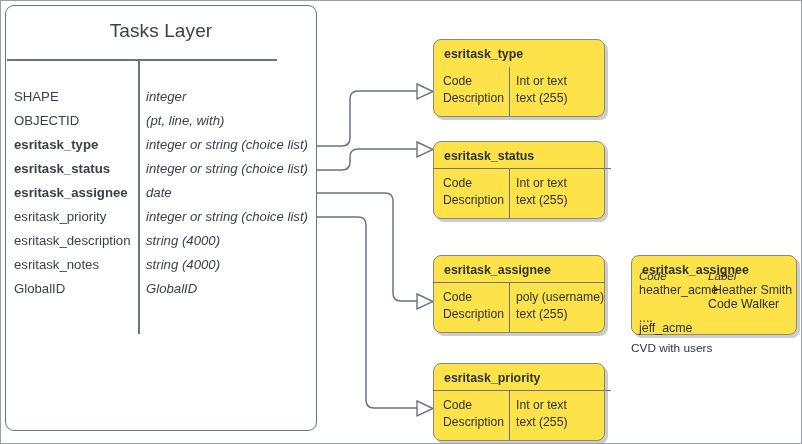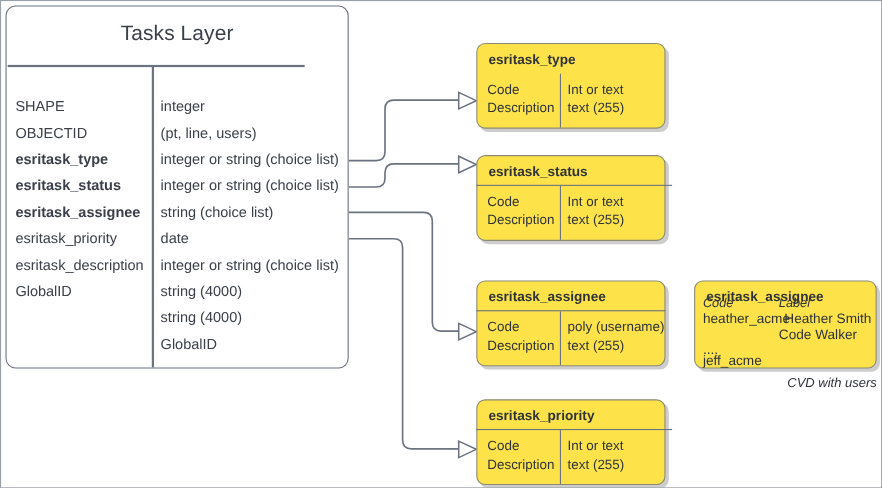--- a/index.html
+++ b/index.html
@@ -105,24 +105,23 @@
   }
   .cvd-cell {
     position: absolute;
     font-size: 12.4px;
     color: #2f3339;
     white-space: nowrap;
   }
   .cvd-caption {
     position: absolute;
     font-size: 11.8px;
-    font-style: italic;
-    color: #2f3339;
-    white-space: nowrap;
-    text-align: right;
+    color: #2f3339;
+    white-space: nowrap;
+    text-align: left;
   }
 
   
   svg.links {
     position: absolute;
     left: 0;
     top: 0;
     width: 802px;
     height: 444px;
     pointer-events: none;
@@ -151,42 +150,42 @@
     <path d="M316,169 L341,169 Q349,169 349,161 L349,156 Q349,148 357,148 L416,148"></path>
     <polygon class="arrow" points="416,141 432,148.5 416,156"></polygon>
 
     <path d="M316,192 L384,192 Q392,192 392,200 L392,292 Q392,300 400,300 L416,300"></path>
     <polygon class="arrow" points="416,293 432,300.5 416,308"></polygon>
 
     <path d="M316,216 L357,216 Q365,216 365,224 L365,399 Q365,407 373,407 L416,407"></path>
     <polygon class="arrow" points="416,400 432,407.5 416,415"></polygon>
   </svg>
 
-  <div class="entity" style="left:4px; top:4px; width:312px; height:330px;">
+  <div class="entity" style="left:4px; top:4px; width:312px; height:426px;">
     <div class="entity-title">Tasks Layer</div>
   </div>
   <div class="entity-underline" style="left:6px; top:58px; width:270px;"></div>
   <div class="entity-vdivider" style="left:137px; top:59px; height:274px;"></div>
 
   <div class="field-col" style="left:13px; top:84px; width:122px;">
       <div class="field-row">SHAPE</div>
       <div class="field-row">OBJECTID</div>
       <div class="field-row bold">esritask_type</div>
       <div class="field-row bold">esritask_status</div>
       <div class="field-row bold">esritask_assignee</div>
       <div class="field-row">esritask_priority</div>
       <div class="field-row">esritask_description</div>
+      <div class="field-row">esritask_notes</div>
       <div class="field-row">GlobalID</div>
     </div>
-  <div class="field-col" style="left:145px; top:84px; width:168px;">
+  <div class="field-col" style="left:145px; top:84px; width:168px;font-style:italic;">
       <div class="field-row">integer</div>
-      <div class="field-row">(pt, line, users)</div>
+      <div class="field-row">(pt, line, with)</div>
       <div class="field-row">integer or string (choice list)</div>
       <div class="field-row">integer or string (choice list)</div>
-      <div class="field-row">string (choice list)</div>
       <div class="field-row">date</div>
       <div class="field-row">integer or string (choice list)</div>
       <div class="field-row">string (4000)</div>
       <div class="field-row">string (4000)</div>
       <div class="field-row">GlobalID</div>
     </div>
 
   <div class="dom" style="left:432px; top:38px; width:172px; height:78px;">
     <div class="dom-title">esritask_type</div>
   </div>

